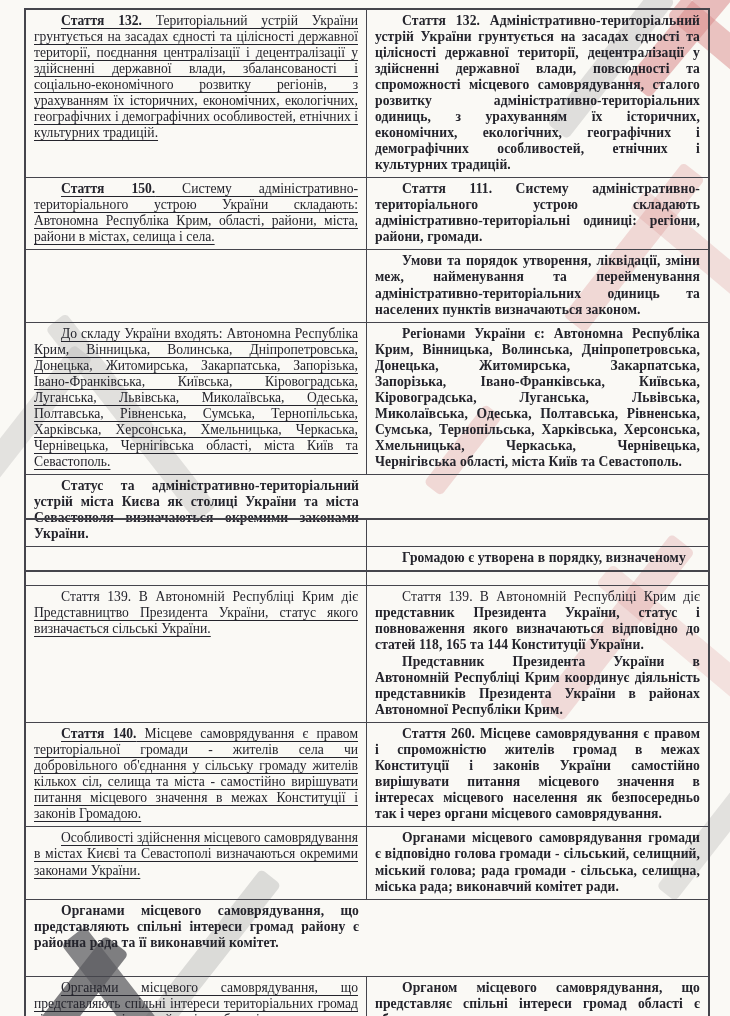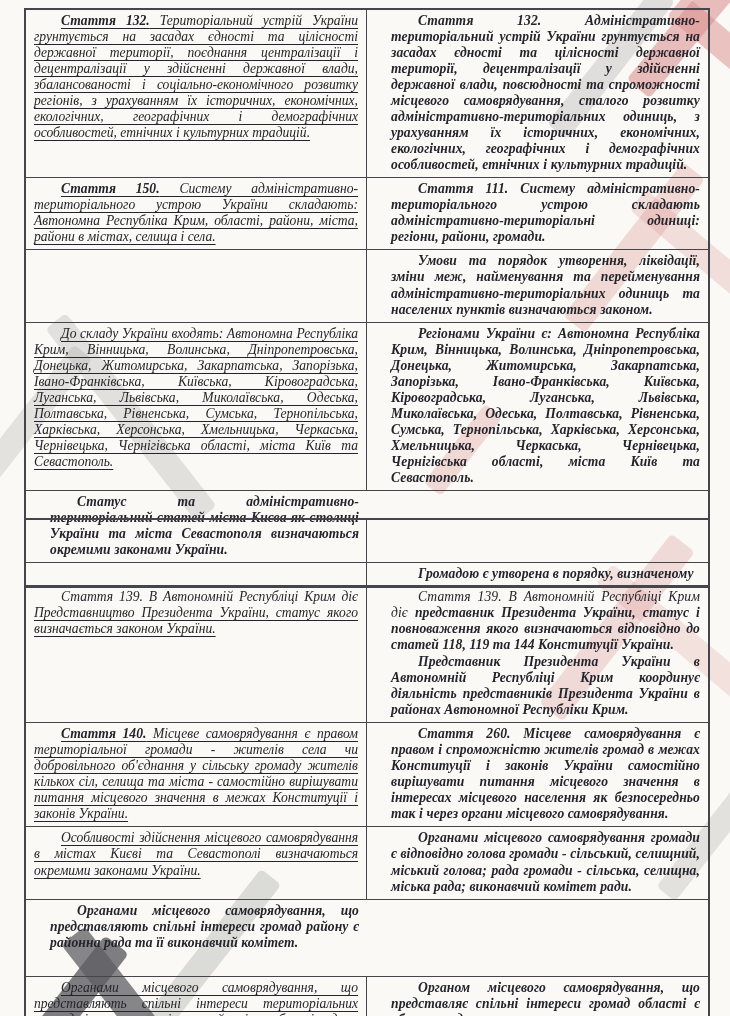--- a/index.html
+++ b/index.html
@@ -44,27 +44,26 @@
   .tcell{
     width:50%;
     padding:3px 8px 4px 8px;
   }
   .tcell.left{border-right:1px solid var(--line);}
   .para{
     font-size:13.6px;
     line-height:1.18;
     text-align:justify;
     text-indent:27px;
-    font-style:italic;
   }
   .para.noindent{text-indent:0;}
   .para + .para{margin-top:1px;}
   .seg.b{font-weight:bold;}
   .seg.u{text-decoration:underline;text-decoration-thickness:1px;text-underline-offset:2.5px;}
-  .tcell.right .para{letter-spacing:.1px;margin-left:16px;}
+  .tcell.right .para{letter-spacing:.1px;}
   
   #table1 .trow:nth-child(1){min-height:146px}
   #table1 .trow:nth-child(2){min-height:66px}
   #table1 .trow:nth-child(3){min-height:55px}
   #table1 .trow:nth-child(4){min-height:151px}
   #table1 .trow:nth-child(5){min-height:40px}
   #table1 .trow:nth-child(6){min-height:20px}
   #table2 .trow:nth-child(1){min-height:66px}
   #table2 .trow:nth-child(2){min-height:131px}
   #table2 .trow:nth-child(3){min-height:93px}
@@ -116,46 +115,46 @@
     <div class="trow">
       <div class="tcell left">
         <p class="para"><span class="seg u">До складу України входять: Автономна Республіка Крим, Вінницька, Волинська, Дніпропетровська, Донецька, Житомирська, Закарпатська, Запорізька, Івано-Франківська, Київська, Кіровоградська, Луганська, Львівська, Миколаївська, Одеська, Полтавська, Рівненська, Сумська, Тернопільська, Харківська, Херсонська, Хмельницька, Черкаська, Чернівецька, Чернігівська області, міста Київ та Севастополь.</span></p>
       </div>
       <div class="tcell right">
         <p class="para"><span class="seg b">Регіонами України є: Автономна Республіка Крим, Вінницька, Волинська, Дніпропетровська, Донецька, Житомирська, Закарпатська, Запорізька, Івано-Франківська, Київська, Кіровоградська, Луганська, Львівська, Миколаївська, Одеська, Полтавська, Рівненська, Сумська, Тернопільська, Харківська, Херсонська, Хмельницька, Черкаська, Чернівецька, Чернігівська області, міста Київ та Севастополь.</span></p>
       </div>
     </div>
     <div class="trow">
       <div class="tcell right">
-        <p class="para"><span class="seg b">Статус та адміністративно-територіальний статей міста Києва як столиці України та міста Севастополя визначаються окремими законами України.</span></p>
+        <p class="para"><span class="seg b">Статус та адміністративно-територіальний устрій міста Києва як столиці України та міста Севастополя визначаються окремими законами України.</span></p>
       </div>
     </div>
     <div class="trow">
       <div class="tcell left"></div>
       <div class="tcell right">
         <p class="para"><span class="seg b">Громадою є утворена в порядку, визначеному</span></p>
       </div>
     </div>
   </div>
 <div id="table2" class="doc-table">
     <div class="trow">
       <div class="tcell left"></div>
     </div>
     <div class="trow">
       <div class="tcell left">
-        <p class="para"><span class="seg">Стаття 139. В Автономній Республіці Крим діє </span><span class="seg u">Представництво Президента України, статус якого визначається законом України.</span></p>
+        <p class="para"><span class="seg">Стаття 139. В Автономній Республіці Крим діє </span><span class="seg u">Представництво Президента України, статус якого визначається сільські України.</span></p>
       </div>
       <div class="tcell right">
-        <p class="para"><span class="seg">Стаття 139. В Автономній Республіці Крим діє </span><span class="seg b">представник Президента України, статус і повноваження якого визначаються відповідно до статей 118, 119 та 144 Конституції України.</span></p>
+        <p class="para"><span class="seg">Стаття 139. В Автономній Республіці Крим діє </span><span class="seg b">представник Президента України, статус і повноваження якого визначаються відповідно до статей 118, 165 та 144 Конституції України.</span></p>
         <p class="para"><span class="seg b">Представник Президента України в Автономній Республіці Крим координує діяльність представників Президента України в районах Автономної Республіки Крим.</span></p>
       </div>
     </div>
     <div class="trow">
       <div class="tcell left">
-        <p class="para"><span class="seg b u">Стаття 140.</span><span class="seg u"> Місцеве самоврядування є правом територіальної громади - жителів села чи добровільного об'єднання у сільську громаду жителів кількох сіл, селища та міста - самостійно вирішувати питання місцевого значення в межах Конституції і законів України.</span></p>
+        <p class="para"><span class="seg b u">Стаття 140.</span><span class="seg u"> Місцеве самоврядування є правом територіальної громади - жителів села чи добровільного об'єднання у сільську громаду жителів кількох сіл, селища та міста - самостійно вирішувати питання місцевого значення в межах Конституції і законів Громадою.</span></p>
       </div>
       <div class="tcell right">
         <p class="para"><span class="seg b">Стаття 260. Місцеве самоврядування є правом і спроможністю жителів громад в межах Конституції і законів України самостійно вирішувати питання місцевого значення в інтересах місцевого населення як безпосередньо так і через органи місцевого самоврядування.</span></p>
       </div>
     </div>
     <div class="trow">
       <div class="tcell left">
         <p class="para"><span class="seg u">Особливості здійснення місцевого самоврядування в містах Києві та Севастополі визначаються окремими законами України.</span></p>
       </div>
       <div class="tcell right">

